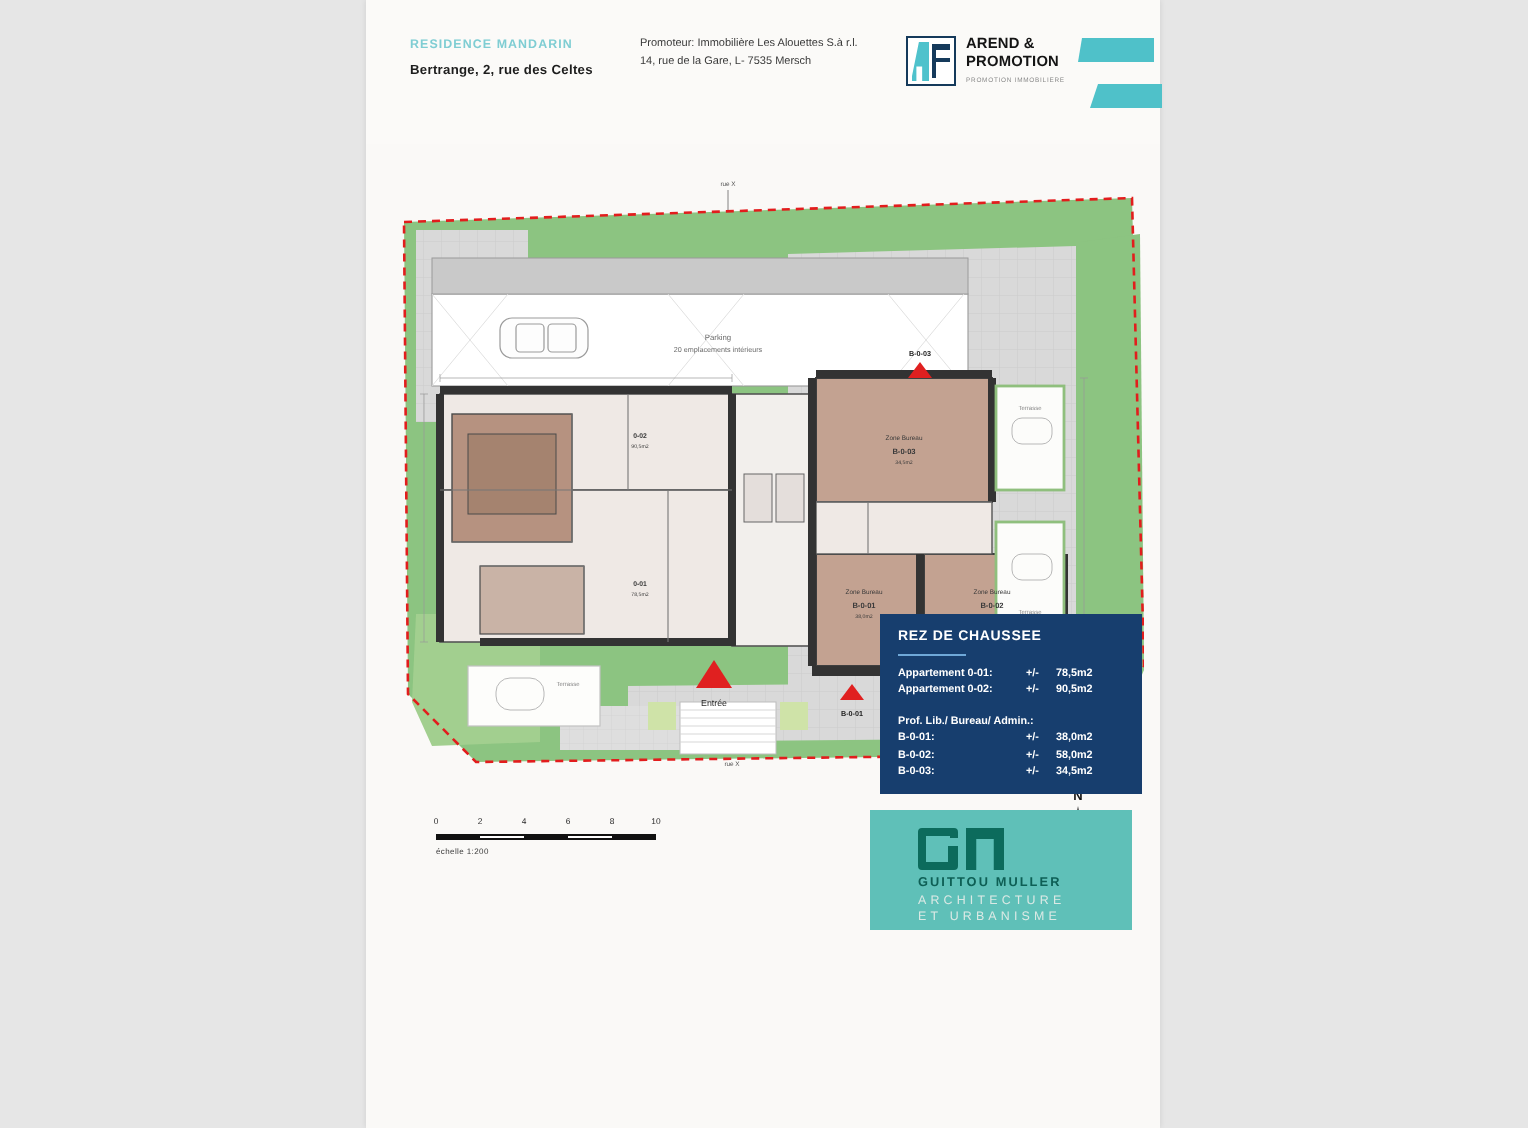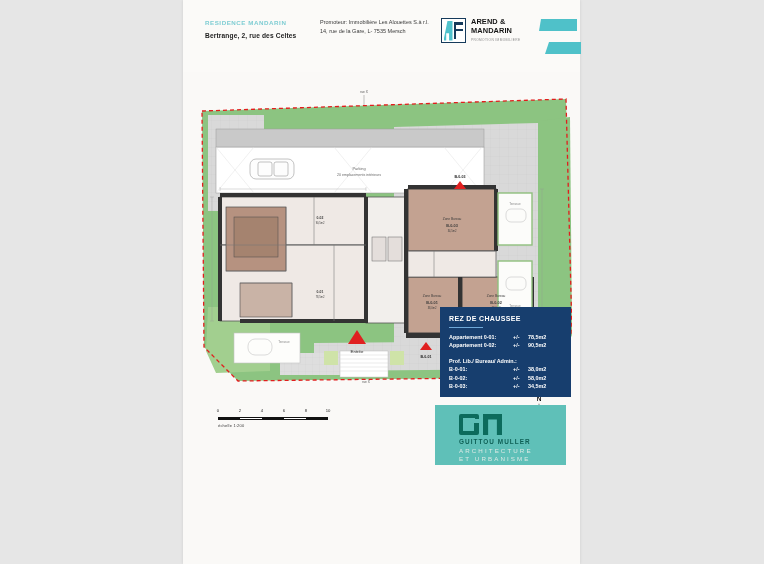--- a/index.html
+++ b/index.html
@@ -27,21 +27,21 @@
     color: #7fcdd3; line-height: 10px; white-space: nowrap;
   }
   .hdr-address {
     font-size: 6.6px; font-weight: bold; letter-spacing: .15px;
     color: #1d1d1d; line-height: 11px; margin-top: 2px; white-space: nowrap;
   }
   .hdr-promo { position: absolute; left: 137px; top: 18px; width: 130px; }
   .hdr-promo div { font-size: 5.5px; color: #3a3a3a; line-height: 8.5px; white-space: nowrap; }
 
   
-  .af-logo { position: absolute; left: 258px; top: 18px; display: flex; align-items: flex-end; gap: 5px; }
+  .af-logo { position: absolute; left: 270px; top: 18px; display: flex; align-items: flex-end; gap: 5px; }
   .af-mark { width: 25px; height: 25px; position: relative; background: #ffffff; }
   .af-mark .sq { position: absolute; inset: 0; border: 1.6px solid #153a5b; }
   .af-mark .aglyph {
     position: absolute; left: 2.5px; top: 2.5px; width: 9px; height: 20px;
     background: #4fc2cc;
     clip-path: polygon(45% 0, 100% 0, 100% 100%, 62% 100%, 62% 64%, 30% 64%, 30% 100%, 0 100%);
   }
   .af-mark .fbar1 { position: absolute; right: 3px; top: 4px; width: 8px; height: 2.6px; background: #153a5b; }
   .af-mark .fbar2 { position: absolute; right: 3px; top: 11px; width: 7px; height: 2.4px; background: #153a5b; }
   .af-mark .fstem { position: absolute; right: 10px; top: 4px; width: 2.4px; height: 17px; background: #153a5b; }
@@ -126,21 +126,21 @@
       <div class="af-logo">
         <div class="af-mark">
           <div class="sq"></div>
           <div class="aglyph"></div>
           <div class="fstem"></div>
           <div class="fbar1"></div>
           <div class="fbar2"></div>
         </div>
         <div class="af-text">
           <div class="l1">AREND &amp;</div>
-          <div class="l2">MANDARIN</div>
+          <div class="l2">PROMOTION</div>
           <div class="l3">PROMOTION IMMOBILIERE</div>
         </div>
       </div>
 
       <div class="teal-bar b1"></div>
       <div class="teal-bar b2"></div>
     </div>
 
     <div class="plan">
       <svg width="378" height="300" viewBox="0 0 378 300">

